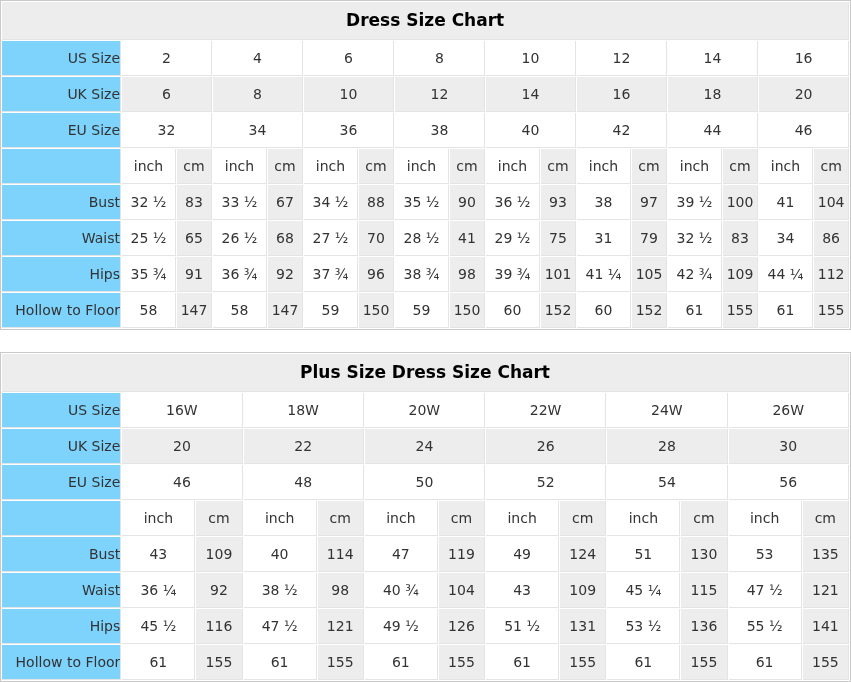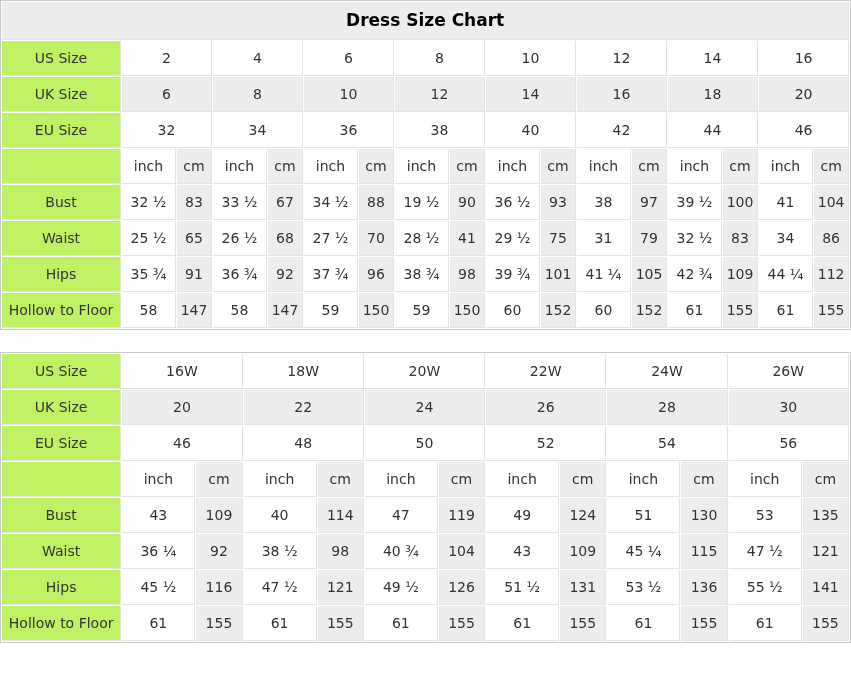--- a/index.html
+++ b/index.html
@@ -34,21 +34,21 @@
     border-right: 1px solid #e4e4e4;
     border-bottom: 1px solid #e4e4e4;
   }
   .size-table td.title-cell {
     height: 38px;
     background: #ededed;
     font-weight: bold;
     font-size: 17px;
     color: #000000;
   }
-  .size-table td.label-cell { background: #bef264; }
+  .size-table td.label-cell { background: #7dd3fc; text-align: right; }
   .size-table td.gray-cell  { background: #ededed; }
   .size-table td.white-cell { background: #ffffff; }
   .chart-section { margin: 0; }
   #chart-mount-1 { margin-top: 22px; }
 </style>
 </head>
 <body>
 
 <div class="page">
   <div id="chart-mount-0" class="chart-section">
@@ -129,21 +129,21 @@
             <td class="gray-cell">cm</td>
           </tr>
           <tr>
             <td class="label-cell">Bust</td>
             <td class="white-cell">32 ½</td>
             <td class="gray-cell">83</td>
             <td class="white-cell">33 ½</td>
             <td class="gray-cell">67</td>
             <td class="white-cell">34 ½</td>
             <td class="gray-cell">88</td>
-            <td class="white-cell">19 ½</td>
+            <td class="white-cell">35 ½</td>
             <td class="gray-cell">90</td>
             <td class="white-cell">36 ½</td>
             <td class="gray-cell">93</td>
             <td class="white-cell">38</td>
             <td class="gray-cell">97</td>
             <td class="white-cell">39 ½</td>
             <td class="gray-cell">100</td>
             <td class="white-cell">41</td>
             <td class="gray-cell">104</td>
           </tr>
@@ -219,20 +219,23 @@
           <col style="width: 46px;">
           <col style="width: 73px;">
           <col style="width: 46px;">
           <col style="width: 73px;">
           <col style="width: 46px;">
           <col style="width: 73px;">
           <col style="width: 46px;">
         </colgroup>
         <tbody>
           <tr>
+            <td class="title-cell" colspan="13">Plus Size Dress Size Chart</td>
+          </tr>
+          <tr>
             <td class="label-cell">US Size</td>
             <td class="white-cell" colspan="2">16W</td>
             <td class="white-cell" colspan="2">18W</td>
             <td class="white-cell" colspan="2">20W</td>
             <td class="white-cell" colspan="2">22W</td>
             <td class="white-cell" colspan="2">24W</td>
             <td class="white-cell" colspan="2">26W</td>
           </tr>
           <tr>
             <td class="label-cell">UK Size</td>

